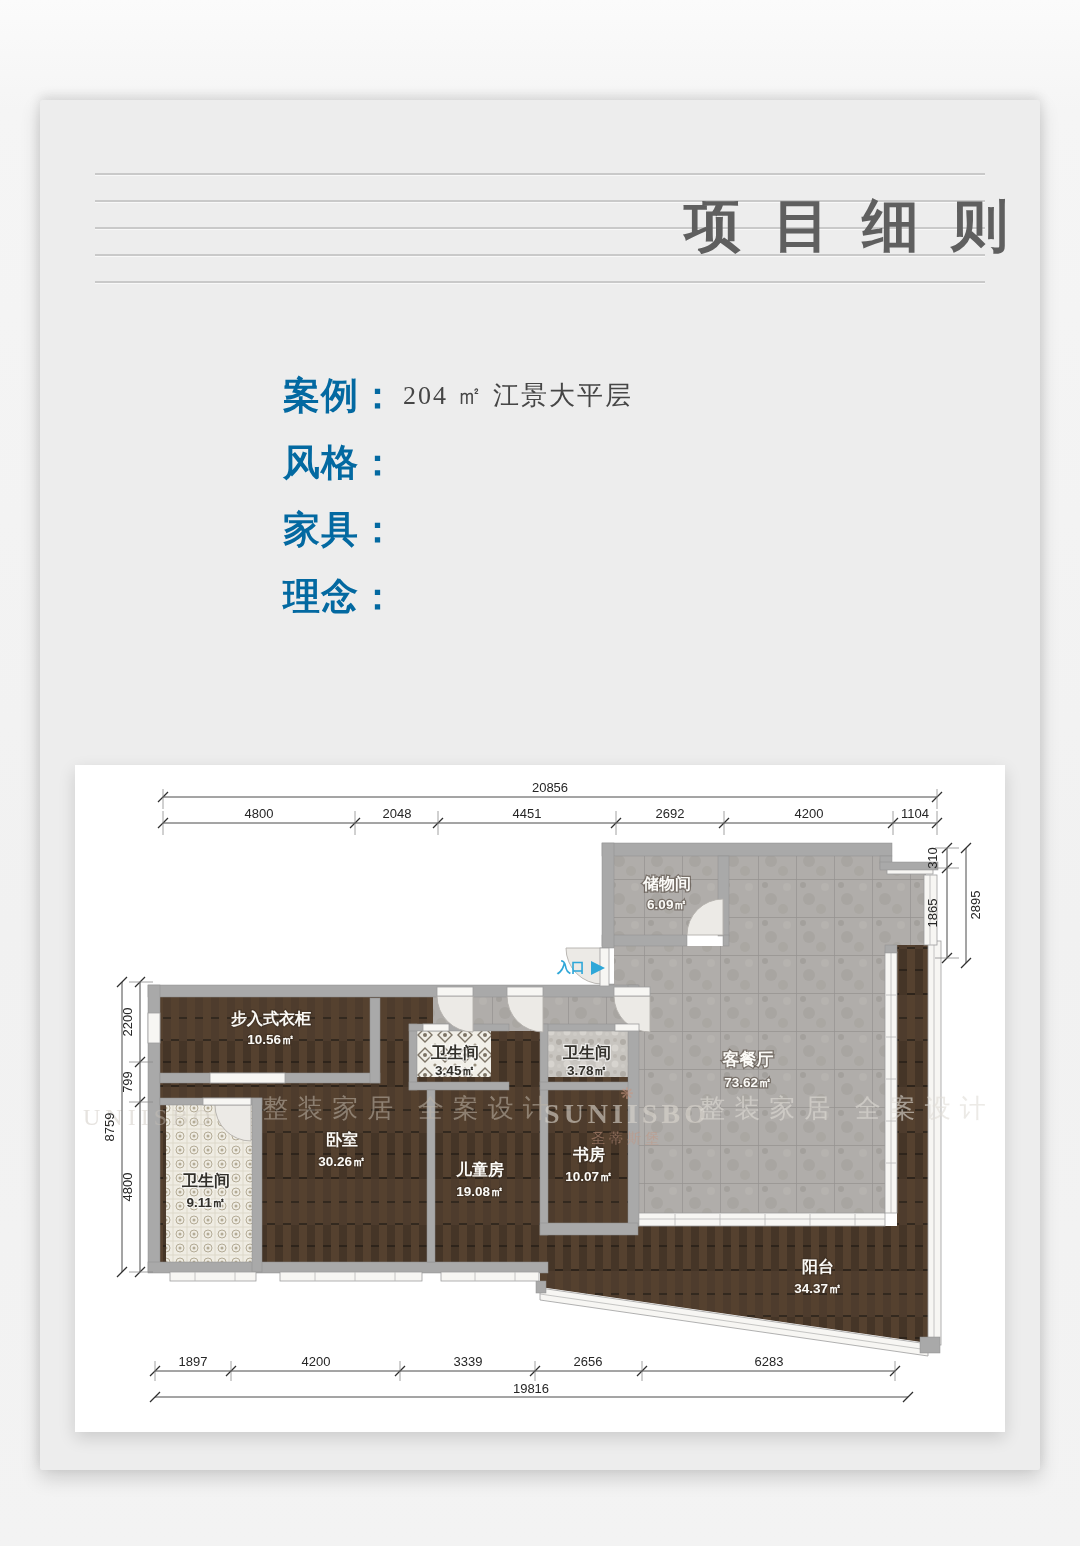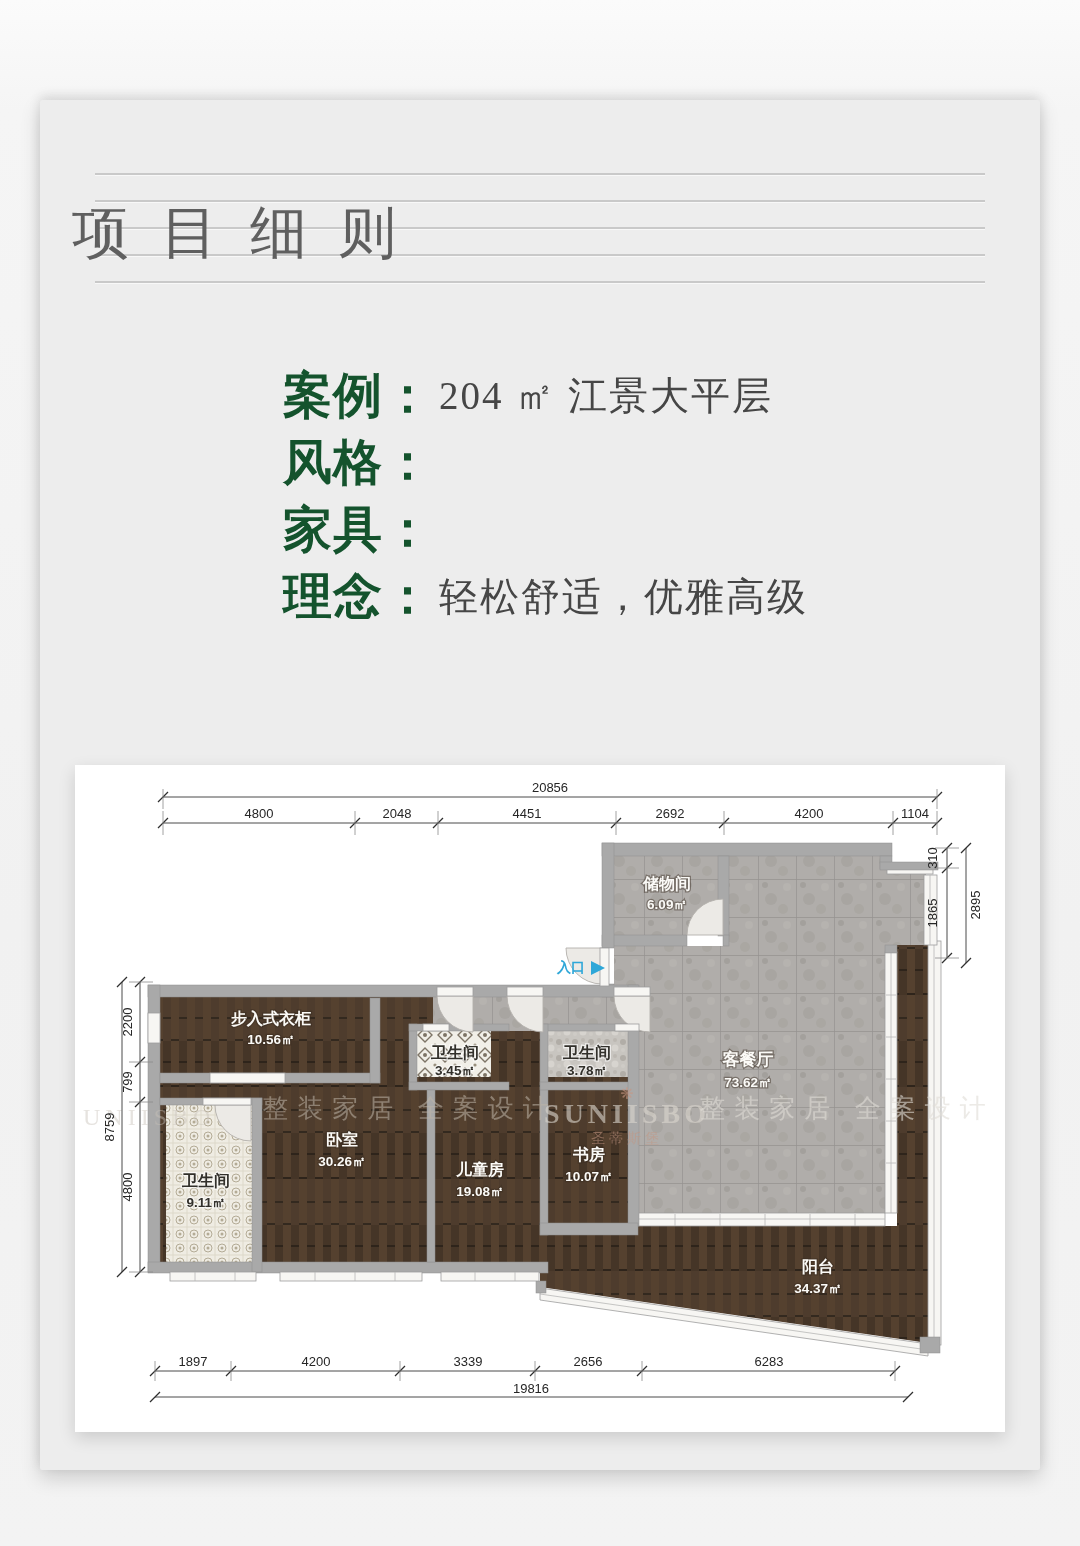--- a/index.html
+++ b/index.html
@@ -9,29 +9,29 @@
     font-family:"Liberation Sans",sans-serif;
   }
   .gray-card{
     position:absolute;left:40px;top:100px;width:1000px;height:1370px;
     background:#ededed;border-radius:2px;
     box-shadow:0 -4px 12px rgba(0,0,0,.10),0 8px 20px rgba(0,0,0,.16);
   }
   .rule{position:absolute;left:55px;right:55px;height:2px;background:#c9c9c9;box-shadow:0 1px 0 #f8f8f8;}
   .r1{top:73px}.r2{top:100px}.r3{top:127px}.r4{top:154px}.r5{top:181px}
   .title{
-    position:absolute;top:95px;left:0;right:0;margin:0;text-align:left;
+    position:absolute;top:88px;left:0;right:0;margin:0;text-align:right;
     font-family:"Liberation Serif","DejaVu Serif",serif;
-    font-size:57px;font-weight:400;color:#5f5f5f;
+    font-size:57px;font-weight:700;color:#5f5f5f;
     letter-spacing:32px;padding-left:32px;
   }
   .details{position:absolute;left:243px;top:262px;}
   .drow{height:67px;display:flex;align-items:center;white-space:nowrap;}
-  .dlbl,.dcolon{font-size:49px;font-weight:700;color:#14532d;letter-spacing:1px;}
-  .dval{font-size:39px;color:#464646;font-family:"Liberation Serif","DejaVu Serif",serif;letter-spacing:2px;margin-left:6px;}
+  .dlbl,.dcolon{font-size:37px;font-weight:700;color:#0369a1;letter-spacing:1px;}
+  .dval{font-size:26px;color:#464646;font-family:"Liberation Serif","DejaVu Serif",serif;letter-spacing:2px;margin-left:6px;}
   .plan-card{
     position:absolute;left:35px;top:665px;width:930px;height:667px;background:#ffffff;
     box-shadow:0 6px 16px rgba(0,0,0,.14);
   }
   .plan-card svg{display:block;}
   
   .dimline{stroke:#4a4a4a;stroke-width:1;fill:none}
   .tick{stroke:#2f2f2f;stroke-width:1.3;fill:none}
   .wit{stroke:#8a8a8a;stroke-width:.8;fill:none}
   .dim{font-size:13px;fill:#262626;text-anchor:middle;font-family:"Liberation Sans",sans-serif}
@@ -72,21 +72,20 @@
       <span class="dlbl">风格</span>
         <span class="dcolon">：</span>
     </div>
     <div class="drow">
       <span class="dlbl">家具</span>
         <span class="dcolon">：</span>
     </div>
     <div class="drow">
       <span class="dlbl">理念</span>
         <span class="dcolon">：</span>
-        <span class="dval">轻松舒适，优雅高级</span>
     </div>
   </div>
 
   <div class="plan-card">
     <svg width="930" height="667" viewBox="0 0 930 667">
       <defs>
         <pattern id="wood" width="16" height="92" patternUnits="userSpaceOnUse">
           <rect width="16" height="92" fill="#4c3b2e"></rect>
           <rect x="0" width="8" height="92" fill="#55412f"></rect>
           <rect x="8" y="0" width="8" height="46" fill="#453527"></rect>

